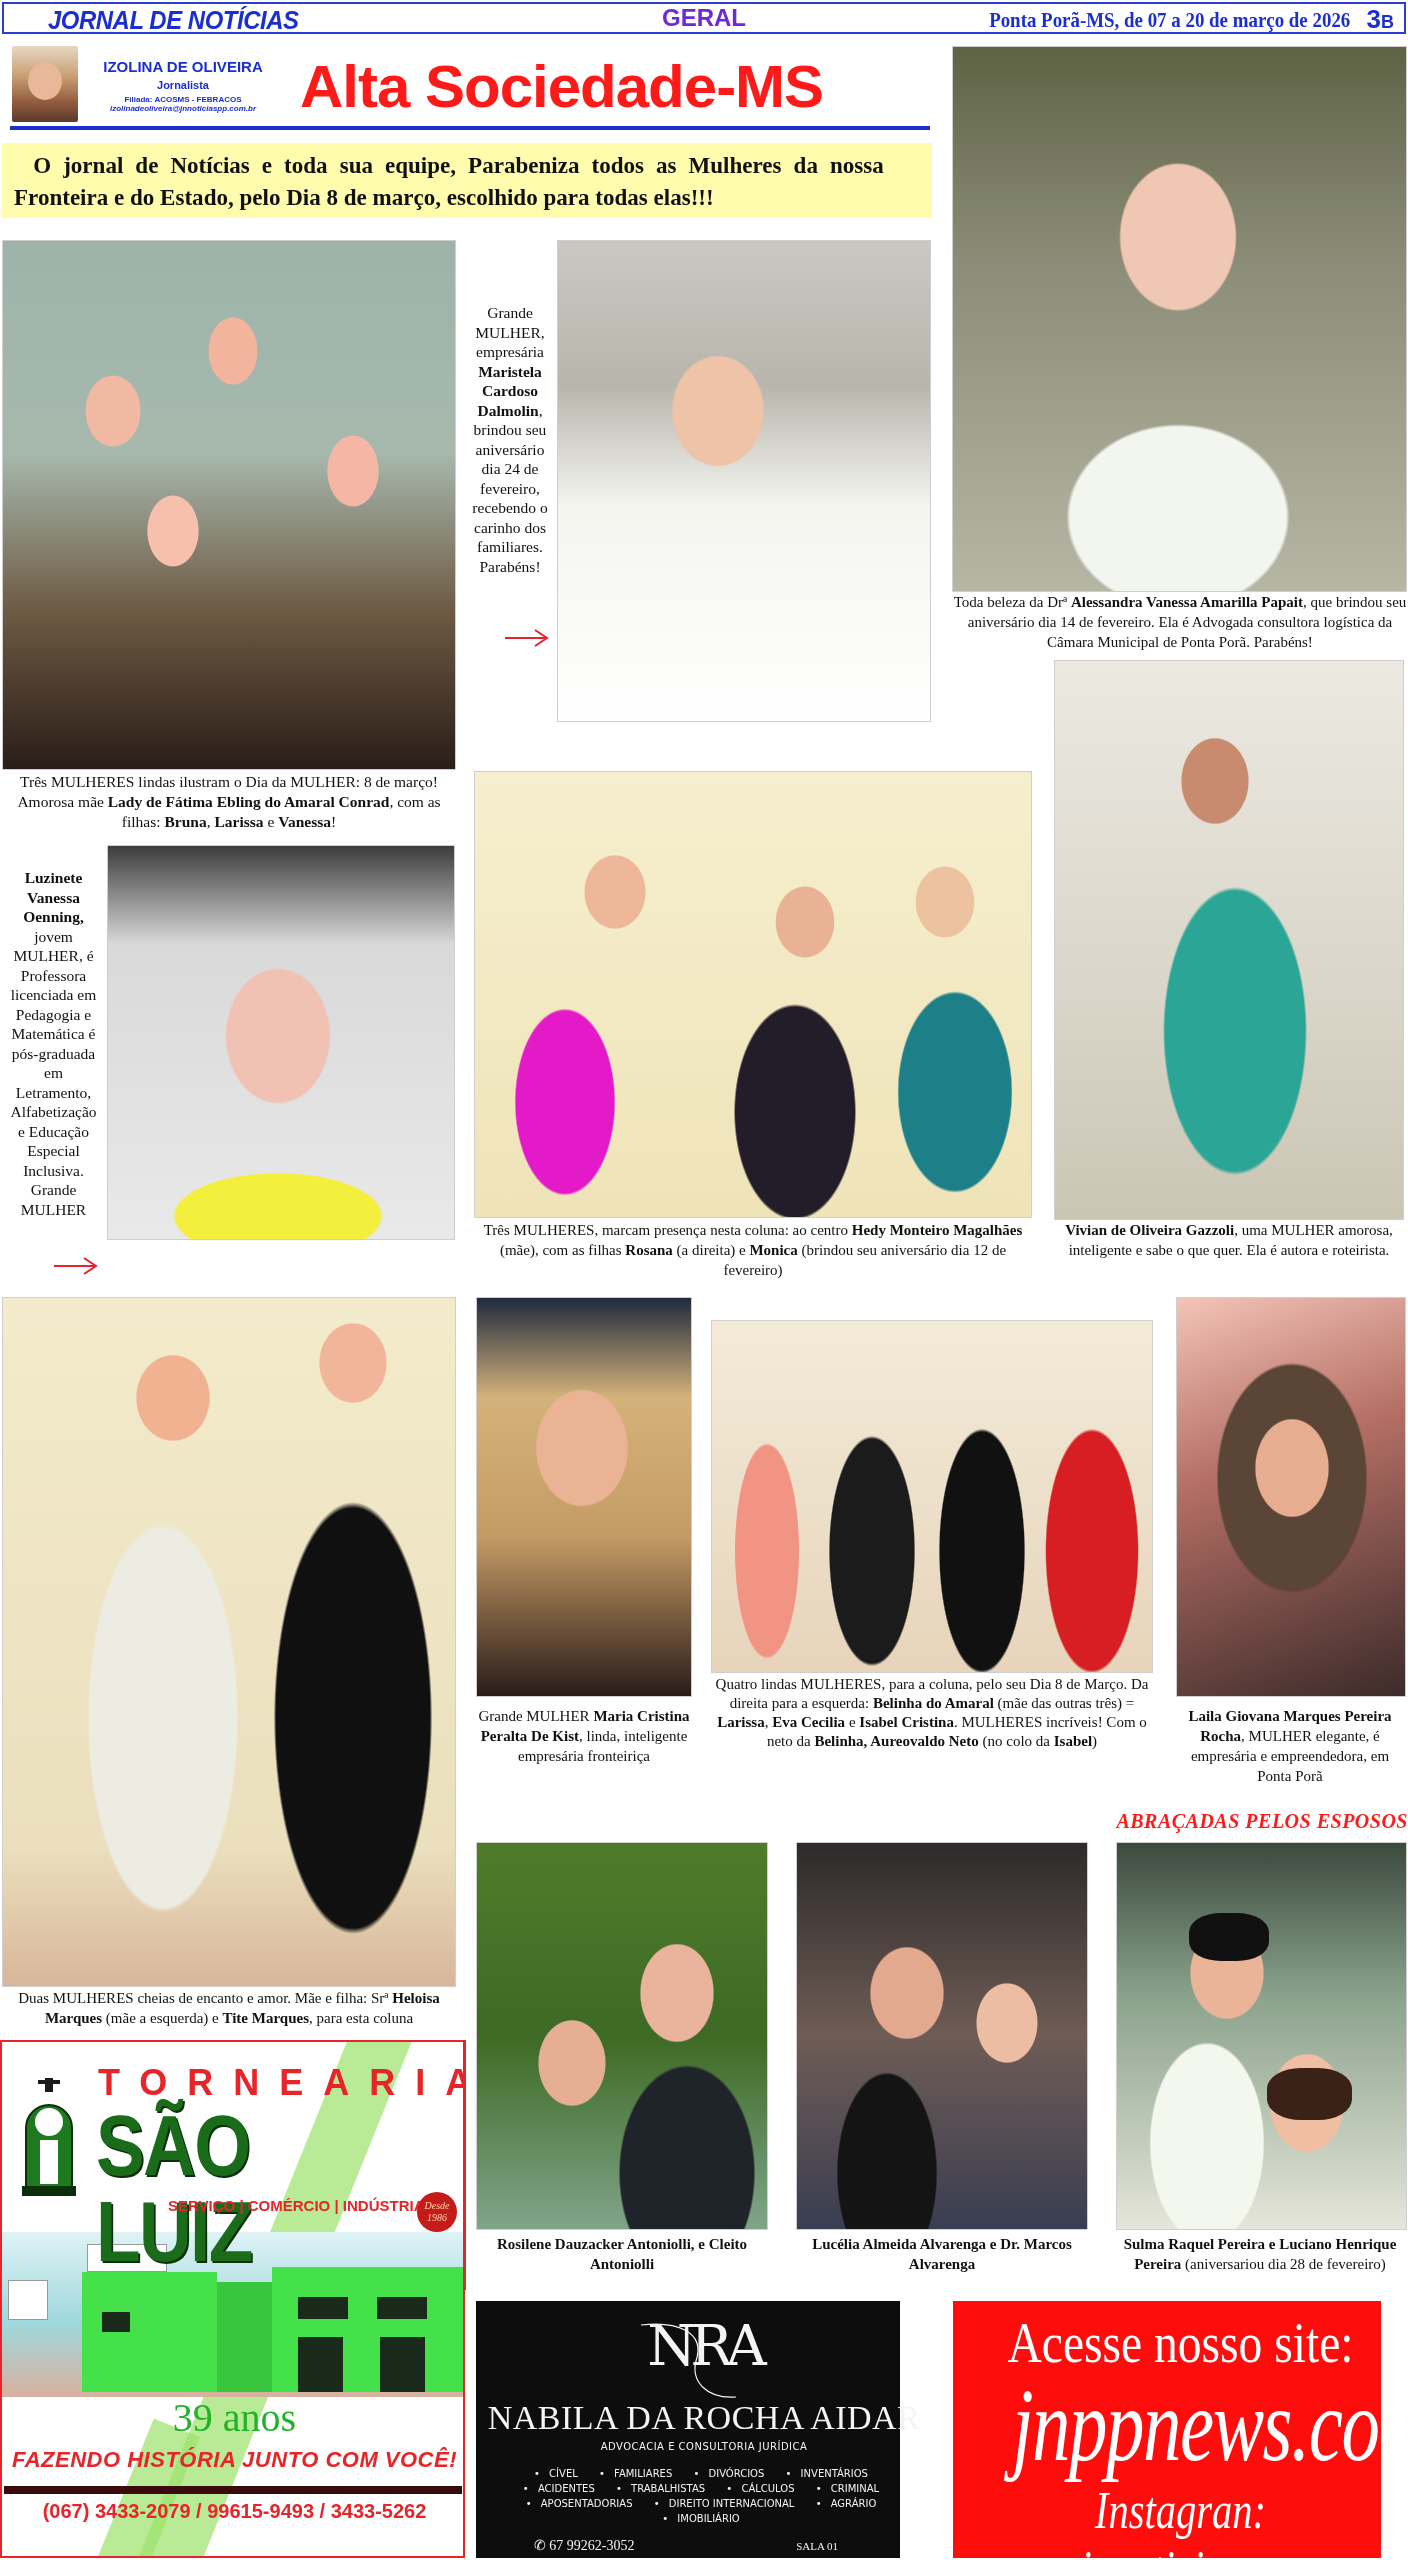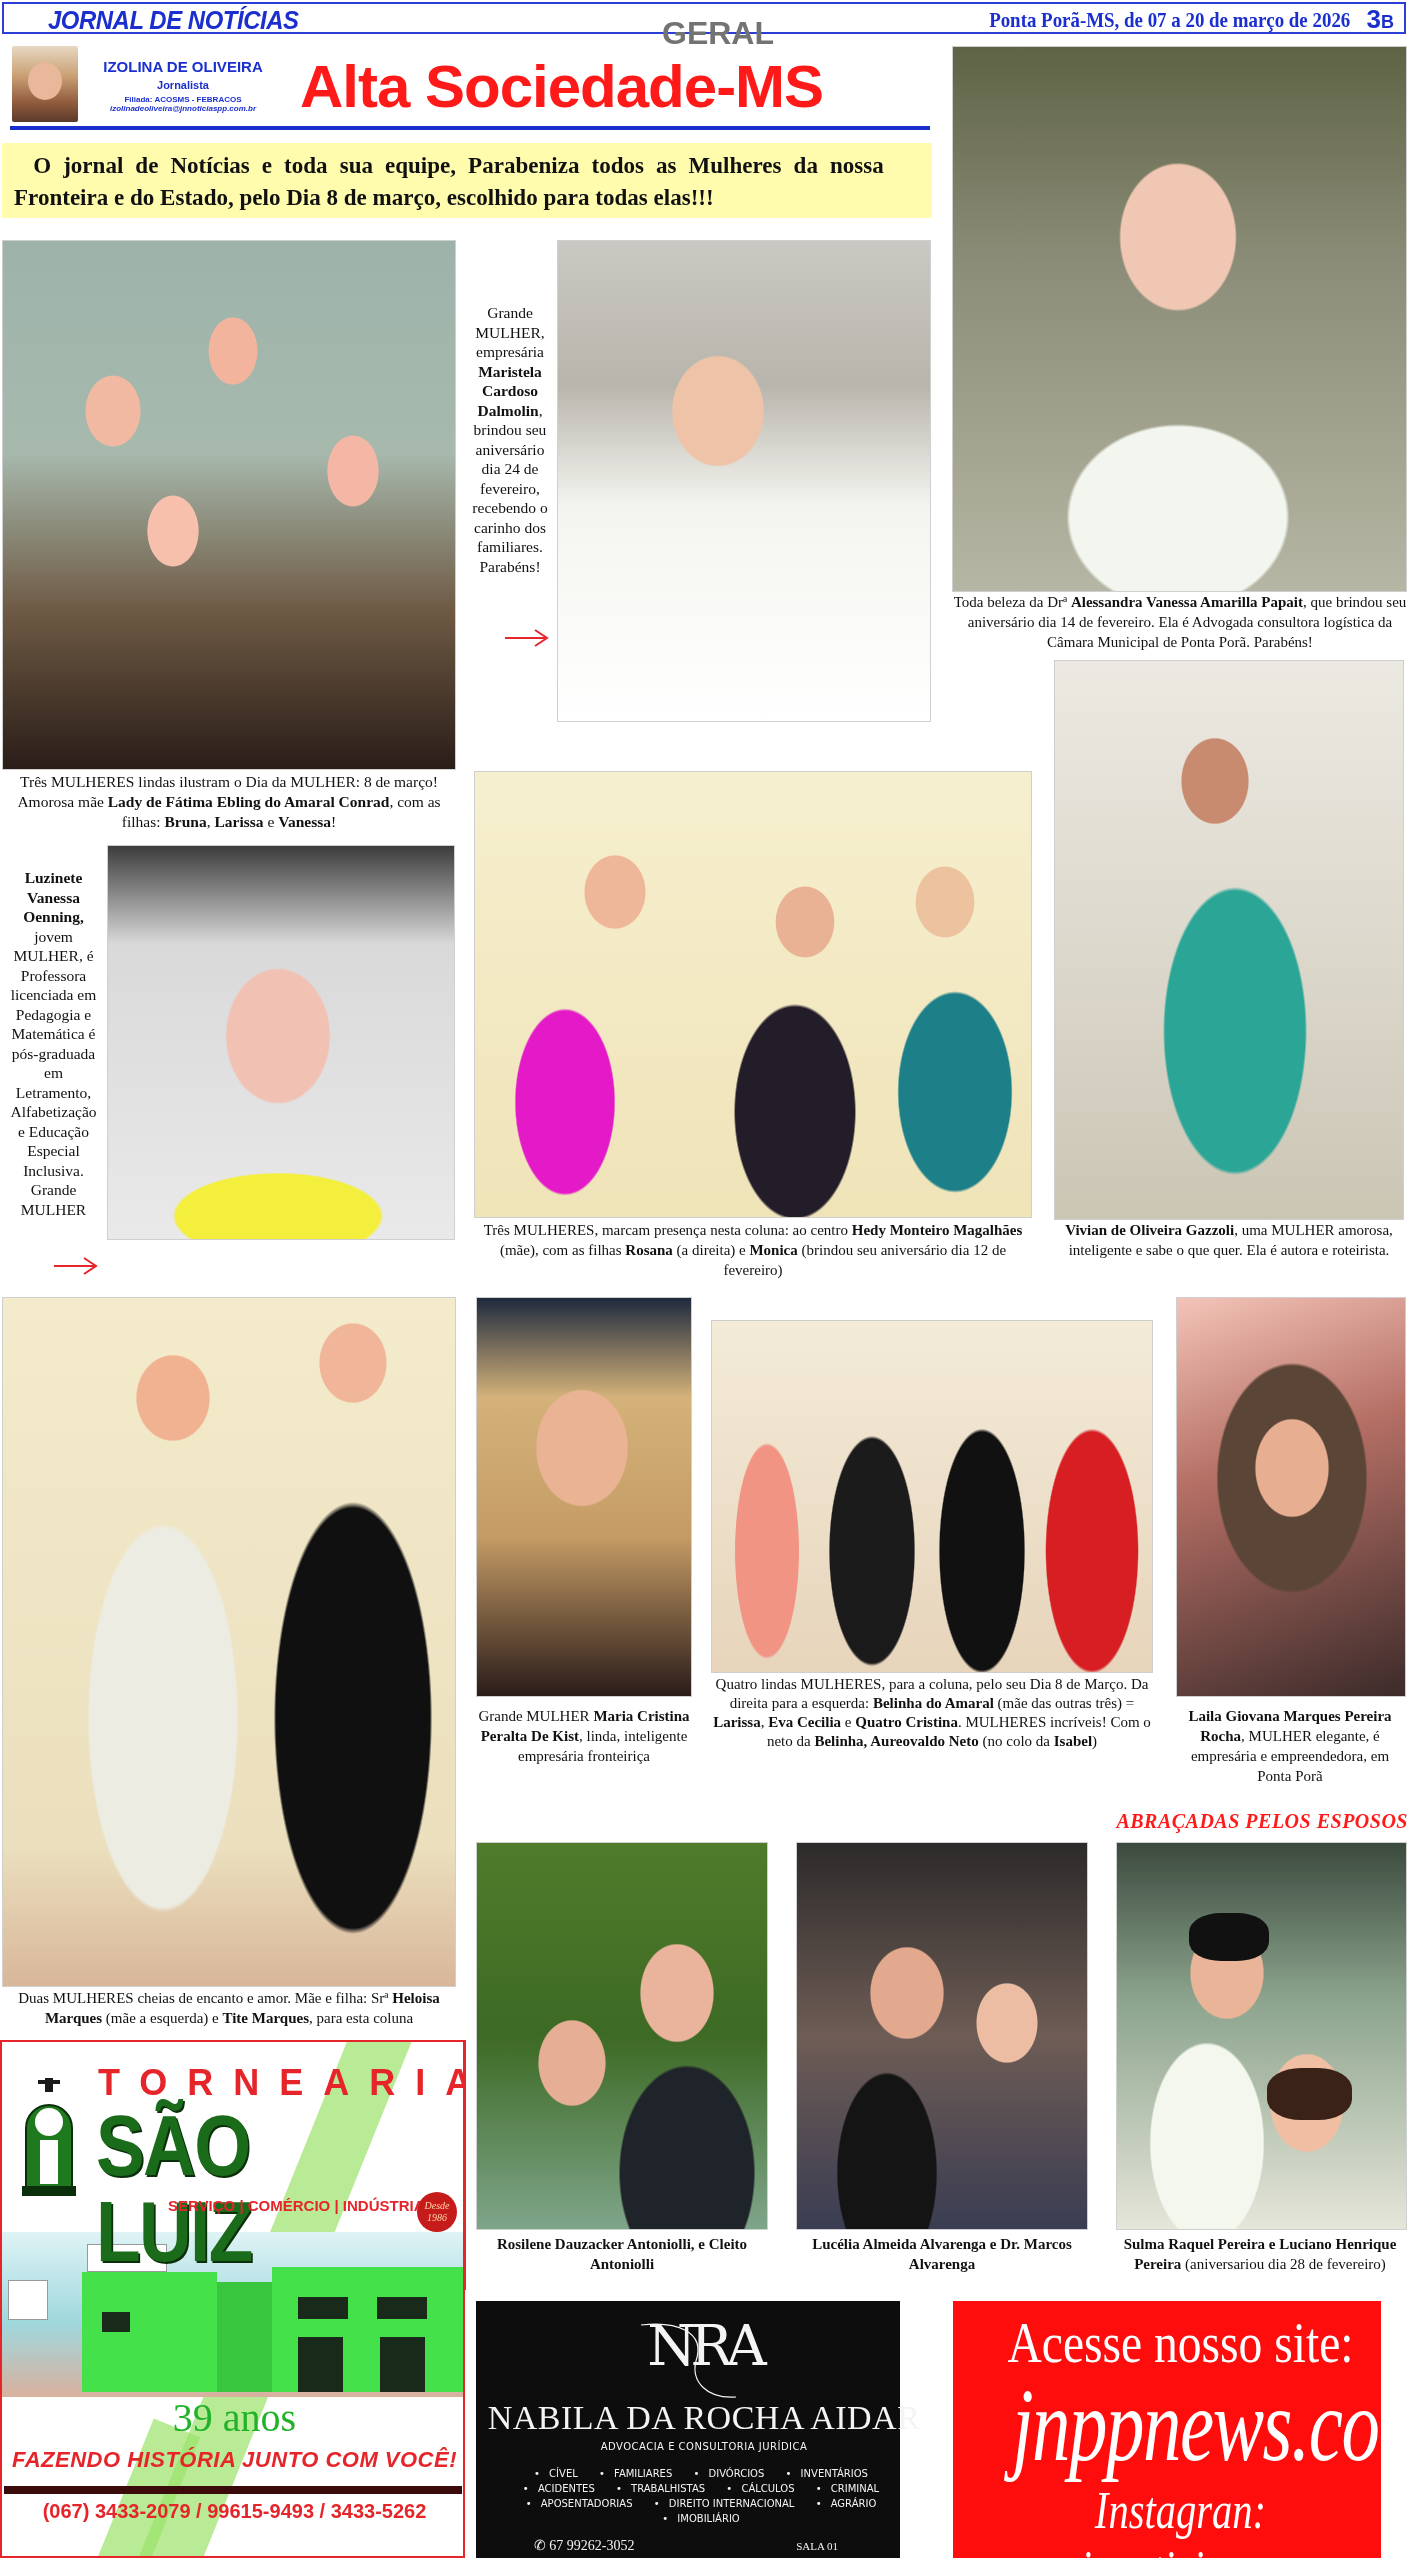--- a/index.html
+++ b/index.html
@@ -3,21 +3,21 @@
 <meta charset="utf-8">
 <style>
   * { box-sizing: border-box; margin: 0; padding: 0; }
   html, body { width: 1408px; height: 2560px; background: #ffffff; overflow: hidden; }
   body { position: relative; font-family: "Liberation Serif", serif; color: #111; }
   .abs { position: absolute; }
 
   
   #topbar { left: 2px; top: 2px; width: 1404px; height: 32px; border: 2px solid #2b3fd6; background: #fff; }
   #topbar .paper { position: absolute; left: 44px; top: 1px; font-family: "Liberation Sans", sans-serif; font-weight: bold; font-style: italic; font-size: 26px; color: #1b2fcf; letter-spacing: -0.5px; transform: scaleX(0.92); transform-origin: left; }
-  #topbar .section { position: absolute; left: 658px; top: 11px; font-family: "Liberation Sans", sans-serif; font-weight: bold; font-size: 32px; color: #737373; }
+  #topbar .section { position: absolute; left: 658px; top: 0; font-family: "Liberation Sans", sans-serif; font-weight: bold; font-size: 24px; color: #6d28d9; }
   #topbar .date { position: absolute; right: 54px; top: 4px; font-family: "Liberation Serif", serif; font-weight: bold; font-size: 21px; color: #1b2fcf; transform: scaleX(0.9); transform-origin: right; }
   #topbar .page { position: absolute; right: 10px; top: 0px; font-family: "Liberation Sans", sans-serif; font-weight: bold; font-size: 26px; color: #1b2fcf; }
   #topbar .page small { font-size: 18px; }
 
   
   #colhead { left: 10px; top: 44px; width: 920px; height: 88px; }
   #colhead .portrait { position: absolute; left: 2px; top: 2px; width: 66px; height: 76px; background: linear-gradient(180deg,#e7d8c2 0%,#c99f73 40%,#8f5a3d 75%,#5c3a2b 100%); border-radius: 2px; }
   #colhead .portrait::after { content: ""; position: absolute; left: 16px; top: 16px; width: 34px; height: 38px; border-radius: 50%; background: #e9b79a; }
   #colhead .who { position: absolute; left: 78px; top: 14px; width: 190px; text-align: center; font-family: "Liberation Sans", sans-serif; color: #1b2fcf; font-weight: bold; }
   #colhead .who .n { font-size: 15px; }
@@ -209,21 +209,21 @@
   <span>Duas MULHERES cheias de encanto e amor. Mãe e filha: Srª </span><b>Heloisa Marques</b><span> (mãe a esquerda) e </span><b>Tite Marques</b><span>, para esta coluna</span>
 </div>
 
 <div id="p-maria" class="photo"></div>
 <div class="cap" style="left:476px; top:1706px; width:216px; font-size:15px;">
   <span>Grande MULHER </span><b>Maria Cristina Peralta De Kist</b><span>, linda, inteligente empresária fronteiriça</span>
 </div>
 
 <div id="p-belinha" class="photo"></div>
 <div class="cap" style="left:706px; top:1675px; width:452px; font-size:15px; line-height:19px;">
-  <span>Quatro lindas MULHERES, para a coluna, pelo seu Dia 8 de Março. Da direita para a esquerda: </span><b>Belinha do Amaral</b><span> (mãe das outras três) = </span><b>Larissa</b><span>, </span><b>Eva Cecilia</b><span> e </span><b>Quatro Cristina</b><span>. MULHERES incríveis! Com o neto da </span><b>Belinha, Aureovaldo Neto</b><span> (no colo da </span><b>Isabel</b><span>)</span>
+  <span>Quatro lindas MULHERES, para a coluna, pelo seu Dia 8 de Março. Da direita para a esquerda: </span><b>Belinha do Amaral</b><span> (mãe das outras três) = </span><b>Larissa</b><span>, </span><b>Eva Cecilia</b><span> e </span><b>Isabel Cristina</b><span>. MULHERES incríveis! Com o neto da </span><b>Belinha, Aureovaldo Neto</b><span> (no colo da </span><b>Isabel</b><span>)</span>
 </div>
 
 <div id="p-laila" class="photo"></div>
 <div class="cap" style="left:1172px; top:1706px; width:236px; font-size:15px;">
   <b>Laila Giovana Marques Pereira Rocha</b><span>, MULHER elegante, é empresária e empreendedora, em Ponta Porã</span>
 </div>
 
 <div id="abracadas" class="abs">ABRAÇADAS PELOS ESPOSOS</div>
 
 <div id="p-rosilene" class="photo"></div>

